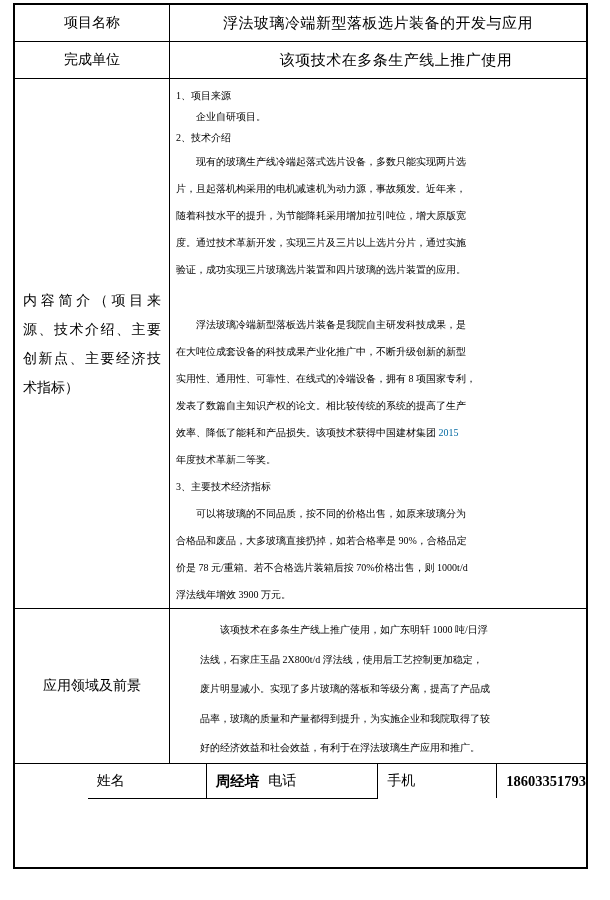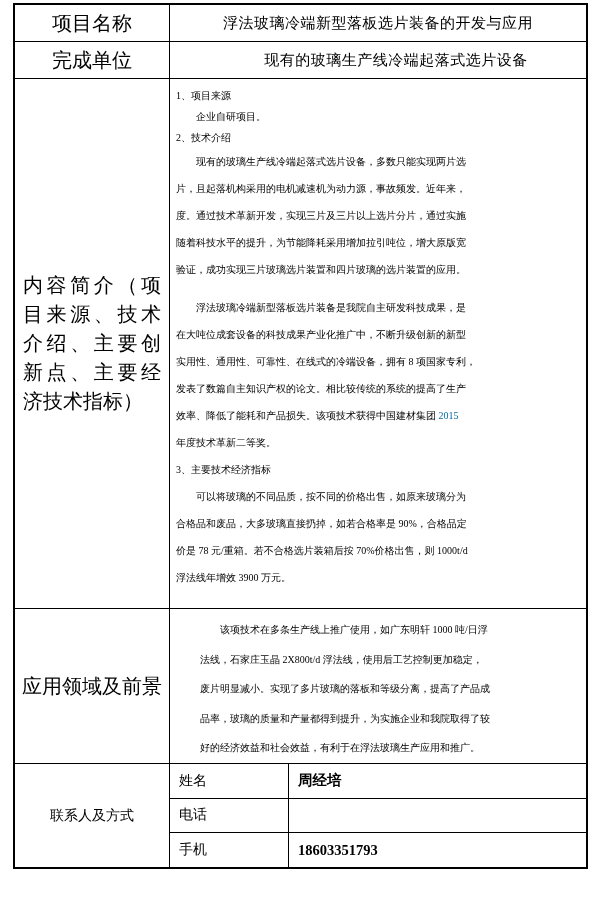--- a/index.html
+++ b/index.html
@@ -13,80 +13,80 @@
   .tbl{
     position:absolute;left:13px;top:3px;width:575px;box-sizing:border-box;
     border:2px solid #000;background:#fff;
   }
   .row{display:flex;border-bottom:1px solid #000;box-sizing:border-box;}
   .row:last-child{border-bottom:none;}
   .cell{box-sizing:border-box;}
   .labelcol{
     width:155px;flex:0 0 155px;border-right:1px solid #000;
     display:flex;align-items:center;justify-content:center;
-    font-size:20px;text-align:center;padding:2px 6px;
+    font-size:14px;text-align:center;padding:2px 6px;
   }
   .labelcol.justify{
     text-align:justify;text-align-last:left;line-height:29px;
     justify-content:flex-start;padding:2px 8px;
   }
   .valuecol{flex:1 1 auto;display:flex;align-items:center;justify-content:center;overflow:hidden;}
   .valuecol.title{font-weight:normal;font-size:15px;letter-spacing:0.5px;}
   .bodycol{flex:1 1 auto;display:block;padding:6px 6px 0 6px;overflow:hidden;}
   .r1{height:37px;}
   .r2{height:37px;gap:36px;}
   .r3{height:530px;}
   .r4{height:155px;}
   .ln{
     font-size:10px;line-height:27px;white-space:pre;overflow:hidden;
   }
   .ln.tight{line-height:21px;}
-  .ln.gap{margin-top:11px;}
+  .ln.gap{margin-top:28px;}
   .r4 .ln{line-height:29.5px;margin-left:24px;}
   .crow{display:flex;border-bottom:1px solid #000;height:34px;}
   .crow:last-child{border-bottom:none;}
   .ckey{
     width:119px;flex:0 0 119px;border-right:1px solid #000;
     display:flex;align-items:center;padding-left:9px;font-size:14px;box-sizing:border-box;
   }
   .cval{
     flex:1 1 auto;display:flex;align-items:center;padding-left:9px;font-size:14.5px;font-weight:bold;
   }
   .contact-label-wrap{
     width:155px;flex:0 0 155px;border-right:1px solid #000;
     display:flex;align-items:center;justify-content:center;font-size:14px;box-sizing:border-box;
   }
-  .contact-rows{flex:1 1 auto;display:flex;flex-direction:column;justify-content:flex-end;}
+  .contact-rows{flex:1 1 auto;display:flex;flex-direction:row;justify-content:flex-end;}
 </style>
 </head>
 <body>
 
 <div class="page">
   <div class="tbl">
 
     <div class="row r1">
       <div class="cell labelcol">项目名称</div>
       <div class="cell valuecol title">浮法玻璃冷端新型落板选片装备的开发与应用</div>
     </div>
 
     <div class="row r2">
       <div class="cell labelcol">完成单位</div>
-      <div class="cell valuecol title">现有的玻璃生产线冷端起落式选片设备</div>
+      <div class="cell valuecol title">该项技术在多条生产线上推广使用</div>
     </div>
 
     <div class="row r3">
       <div class="cell labelcol justify">内容简介（项目来源、技术介绍、主要创新点、主要经济技术指标）</div>
       <div class="cell bodycol">
           <div class="ln tight">1、项目来源</div>
           <div class="ln tight">　　企业自研项目。</div>
           <div class="ln tight">2、技术介绍</div>
           <div class="ln">　　现有的玻璃生产线冷端起落式选片设备，多数只能实现两片选</div>
           <div class="ln">片，且起落机构采用的电机减速机为动力源，事故频发。近年来，</div>
+          <div class="ln">随着科技水平的提升，为节能降耗采用增加拉引吨位，增大原版宽</div>
           <div class="ln">度。通过技术革新开发，实现三片及三片以上选片分片，通过实施</div>
-          <div class="ln">随着科技水平的提升，为节能降耗采用增加拉引吨位，增大原版宽</div>
           <div class="ln">验证，成功实现三片玻璃选片装置和四片玻璃的选片装置的应用。</div>
           <div class="ln gap">　　浮法玻璃冷端新型落板选片装备是我院自主研发科技成果，是</div>
           <div class="ln">在大吨位成套设备的科技成果产业化推广中，不断升级创新的新型</div>
           <div class="ln">实用性、通用性、可靠性、在线式的冷端设备，拥有 8 项国家专利，</div>
           <div class="ln">发表了数篇自主知识产权的论文。相比较传统的系统的提高了生产</div>
           <div class="ln">效率、降低了能耗和产品损失。该项技术获得中国建材集团 <span style="color: #0369a1;">2015</span></div>
           <div class="ln">年度技术革新二等奖。</div>
           <div class="ln">3、主要技术经济指标</div>
           <div class="ln">　　可以将玻璃的不同品质，按不同的价格出售，如原来玻璃分为</div>
           <div class="ln">合格品和废品，大多玻璃直接扔掉，如若合格率是 90%，合格品定</div>
@@ -100,21 +100,20 @@
       <div class="cell bodycol">
           <div class="ln">　　该项技术在多条生产线上推广使用，如广东明轩 1000 吨/日浮</div>
           <div class="ln">法线，石家庄玉晶 2X800t/d 浮法线，使用后工艺控制更加稳定，</div>
           <div class="ln">废片明显减小。实现了多片玻璃的落板和等级分离，提高了产品成</div>
           <div class="ln">品率，玻璃的质量和产量都得到提升，为实施企业和我院取得了较</div>
           <div class="ln">好的经济效益和社会效益，有利于在浮法玻璃生产应用和推广。</div>
         </div>
     </div>
 
     <div class="row" style="height:103px;">
-      <div class="contact-label-wrap">联系人及方式</div>
       <div class="contact-rows">
         <div class="crow">
           <div class="ckey">姓名</div>
           <div class="cval">周经培</div>
         </div>
         <div class="crow">
           <div class="ckey">电话</div>
         </div>
         <div class="crow">
           <div class="ckey">手机</div>

